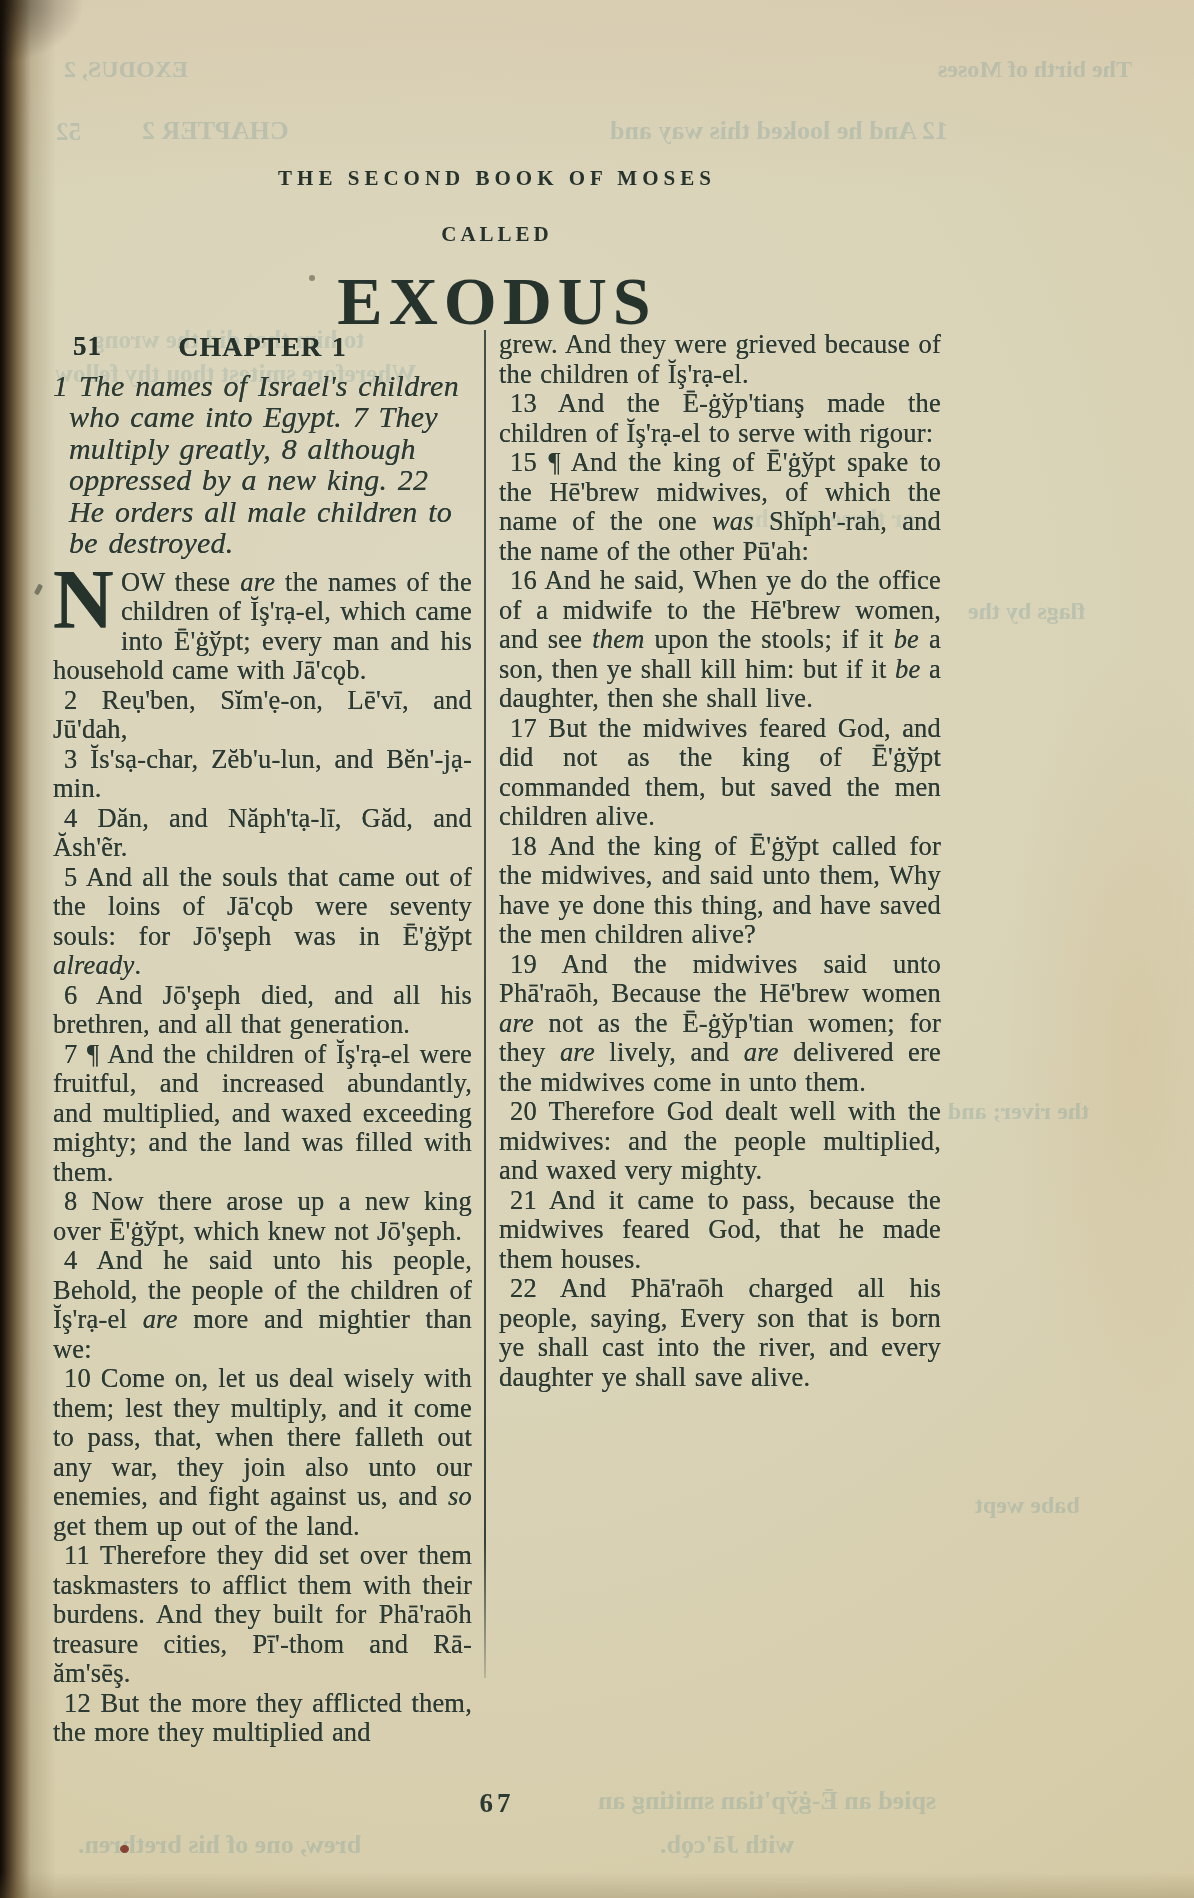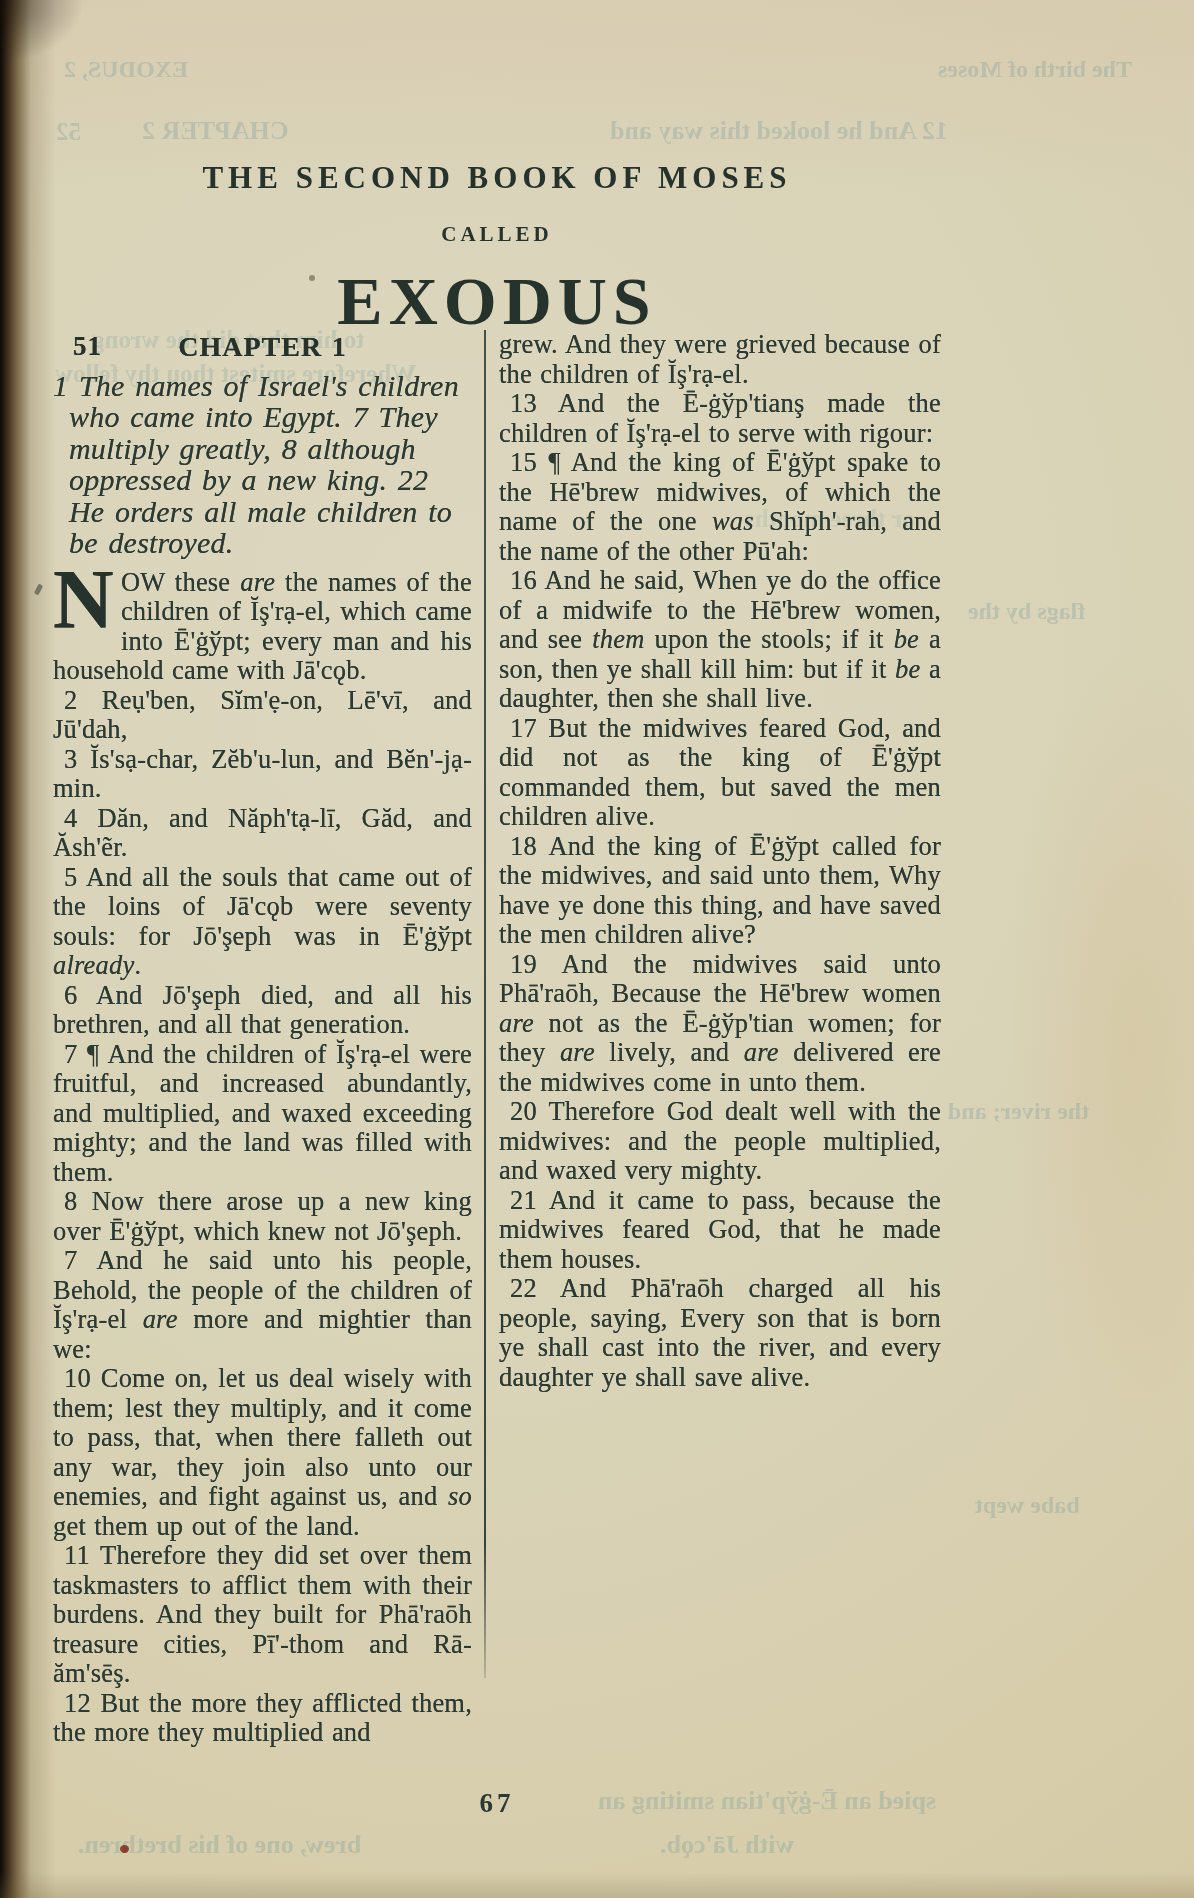--- a/index.html
+++ b/index.html
@@ -32,21 +32,21 @@
   .g8{left:968px;top:598px;font-size:24px;}
   .g9{left:745px;top:505px;font-size:25px;opacity:.55;}
   .g10{left:948px;top:1098px;font-size:24px;}
   .g11{left:975px;top:1492px;font-size:24px;}
   .g12{left:598px;top:1786px;font-size:26px;}
   .g13{left:78px;top:1830px;font-size:26px;}
   .g14{left:660px;top:1830px;font-size:26px;}
 
   
   .title-wrap{position:absolute;left:53px;width:888px;text-align:center;color:#26332d;}
-  .book-title{top:160px;font-size:31px;font-weight:bold;letter-spacing:5px;position:absolute;width:100%;}
+  .book-title{top:166px;font-size:21px;font-weight:bold;letter-spacing:5px;position:absolute;width:100%;}
   .called{top:222px;font-size:21px;font-weight:bold;letter-spacing:4px;position:absolute;width:100%;}
   .book-name{top:262px;font-size:68px;font-weight:bold;letter-spacing:6px;position:absolute;width:100%;}
 
   
   .text-block{position:absolute;left:53px;top:330px;width:888px;display:flex;
     color:#2c3a34;font-size:26.5px;line-height:29.5px;letter-spacing:.2px;word-spacing:1.5px;
     text-shadow:0 0 .6px rgba(44,58,52,.85);}
   .col-left{width:419px;}
   .col-right{flex:1;}
   .divider{width:2px;background:linear-gradient(180deg,#43514b,#36443e 90%,rgba(54,68,62,.2));margin:0 13px 70px 12px;}
@@ -109,21 +109,21 @@
       <p class="summary">1 The names of Israel's children who came into Egypt. 7 They multiply greatly, 8 although oppressed by a new king. 22 He orders all male children to be destroyed.</p>
       <div id="left-verses">
           <p class="verse opener"><span class="dropcap">N</span><span>OW these </span><i>are</i><span> the names of the children of Ĭş'rạ-el, which came into Ē'ġўpt; every man and his household came with Jā'cǫb.</span></p>
           <p class="verse"><span>2 Reụ'ben, Sĭm'ẹ-on, Lē'vī, and Jū'dah,</span></p>
           <p class="verse"><span>3 Ĭs'sạ-char, Zĕb'u-lun, and Bĕn'-jạ-min.</span></p>
           <p class="verse"><span>4 Dăn, and Năph'tạ-lī, Găd, and Ăsh'ẽr.</span></p>
           <p class="verse"><span>5 And all the souls that came out of the loins of Jā'cǫb were seventy souls: for Jō'şeph was in Ē'ġўpt </span><i>already</i><span>.</span></p>
           <p class="verse"><span>6 And Jō'şeph died, and all his brethren, and all that generation.</span></p>
           <p class="verse"><span>7 ¶ And the children of Ĭş'rạ-el were fruitful, and increased abundantly, and multiplied, and waxed exceeding mighty; and the land was filled with them.</span></p>
           <p class="verse"><span>8 Now there arose up a new king over Ē'ġўpt, which knew not Jō'şeph.</span></p>
-          <p class="verse"><span>7 And he said unto his people, Behold, the people of the children of Ĭş'rạ-el </span><i>are</i><span> more and mightier than we:</span></p>
+          <p class="verse"><span>4 And he said unto his people, Behold, the people of the children of Ĭş'rạ-el </span><i>are</i><span> more and mightier than we:</span></p>
           <p class="verse"><span>10 Come on, let us deal wisely with them; lest they multiply, and it come to pass, that, when there falleth out any war, they join also unto our enemies, and fight against us, and </span><i>so</i><span> get them up out of the land.</span></p>
           <p class="verse"><span>11 Therefore they did set over them taskmasters to afflict them with their burdens. And they built for Phā'raōh treasure cities, Pī'-thom and Rā-ăm'sēş.</span></p>
           <p class="verse"><span>12 But the more they afflicted them, the more they multiplied and</span></p>
         </div>
     </div>
     <div class="divider"></div>
     <div class="col-right" id="right-verses">
         <p class="verse cont"><span>grew. And they were grieved because of the children of Ĭş'rạ-el.</span></p>
         <p class="verse"><span>13 And the Ē-ġўp'tianş made the children of Ĭş'rạ-el to serve with rigour:</span></p>
         <p class="verse"><span>15 ¶ And the king of Ē'ġўpt spake to the Hē'brew midwives, of which the name of the one </span><i>was</i><span> Shĭph'-rah, and the name of the other Pū'ah:</span></p>

